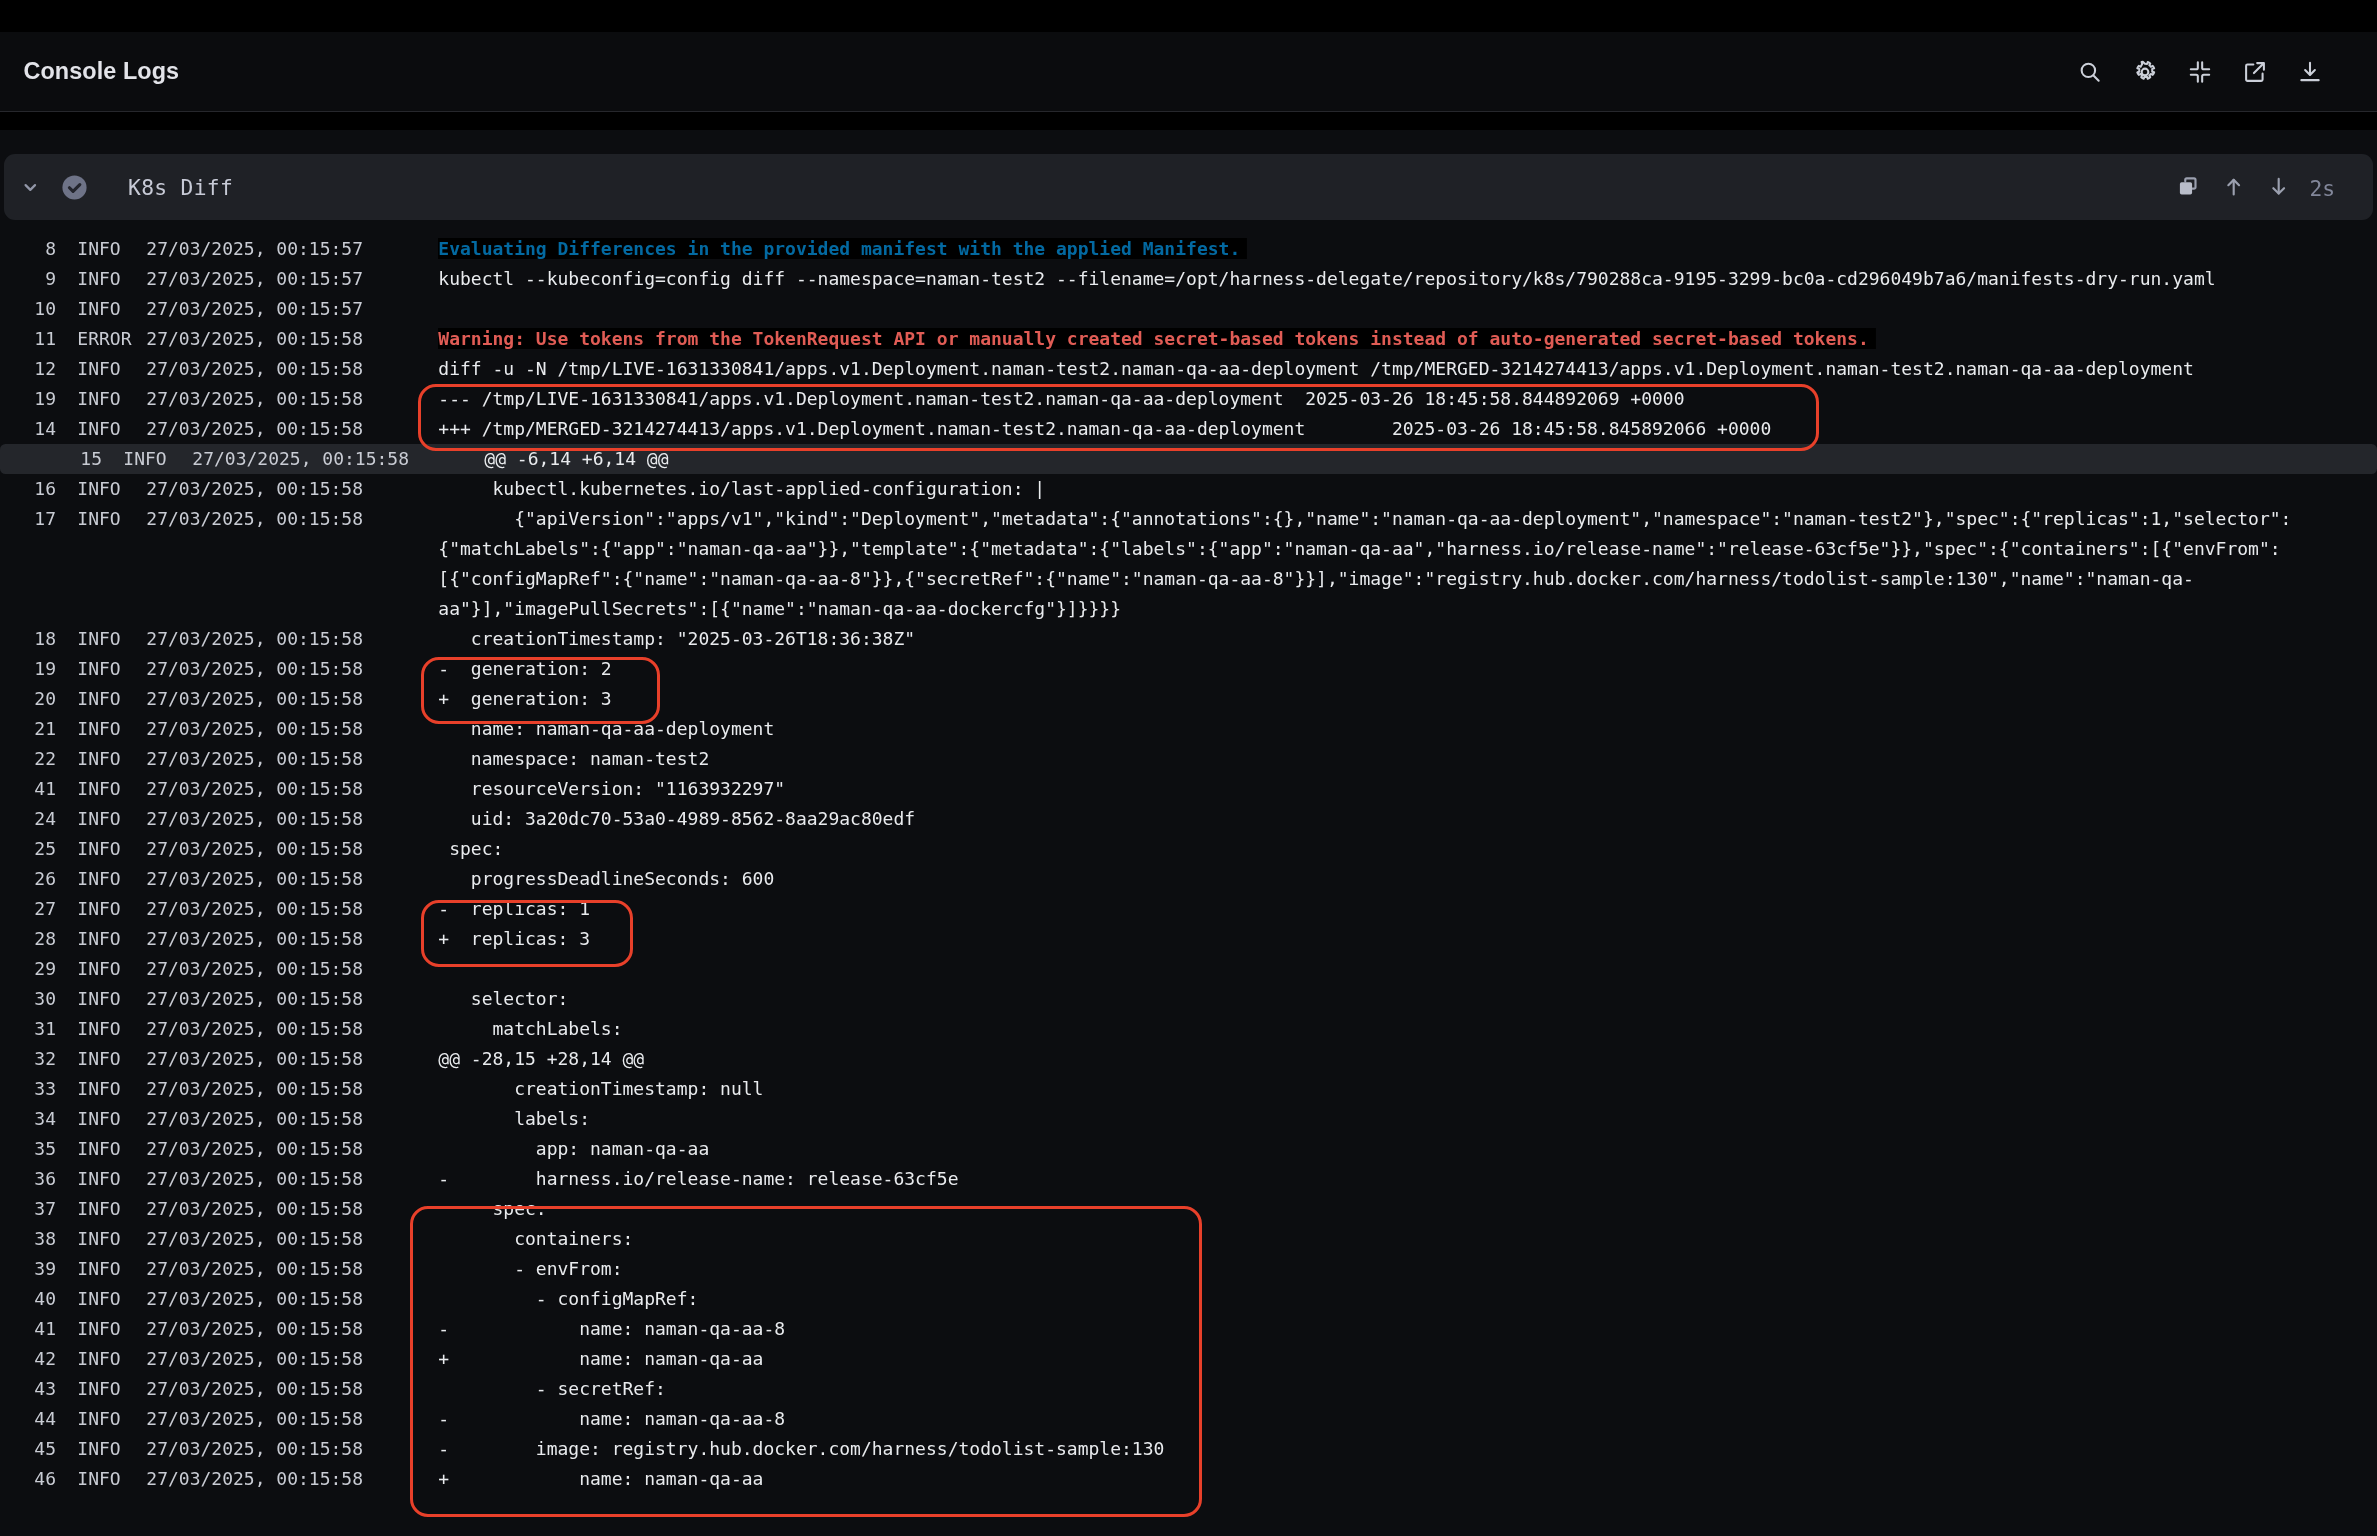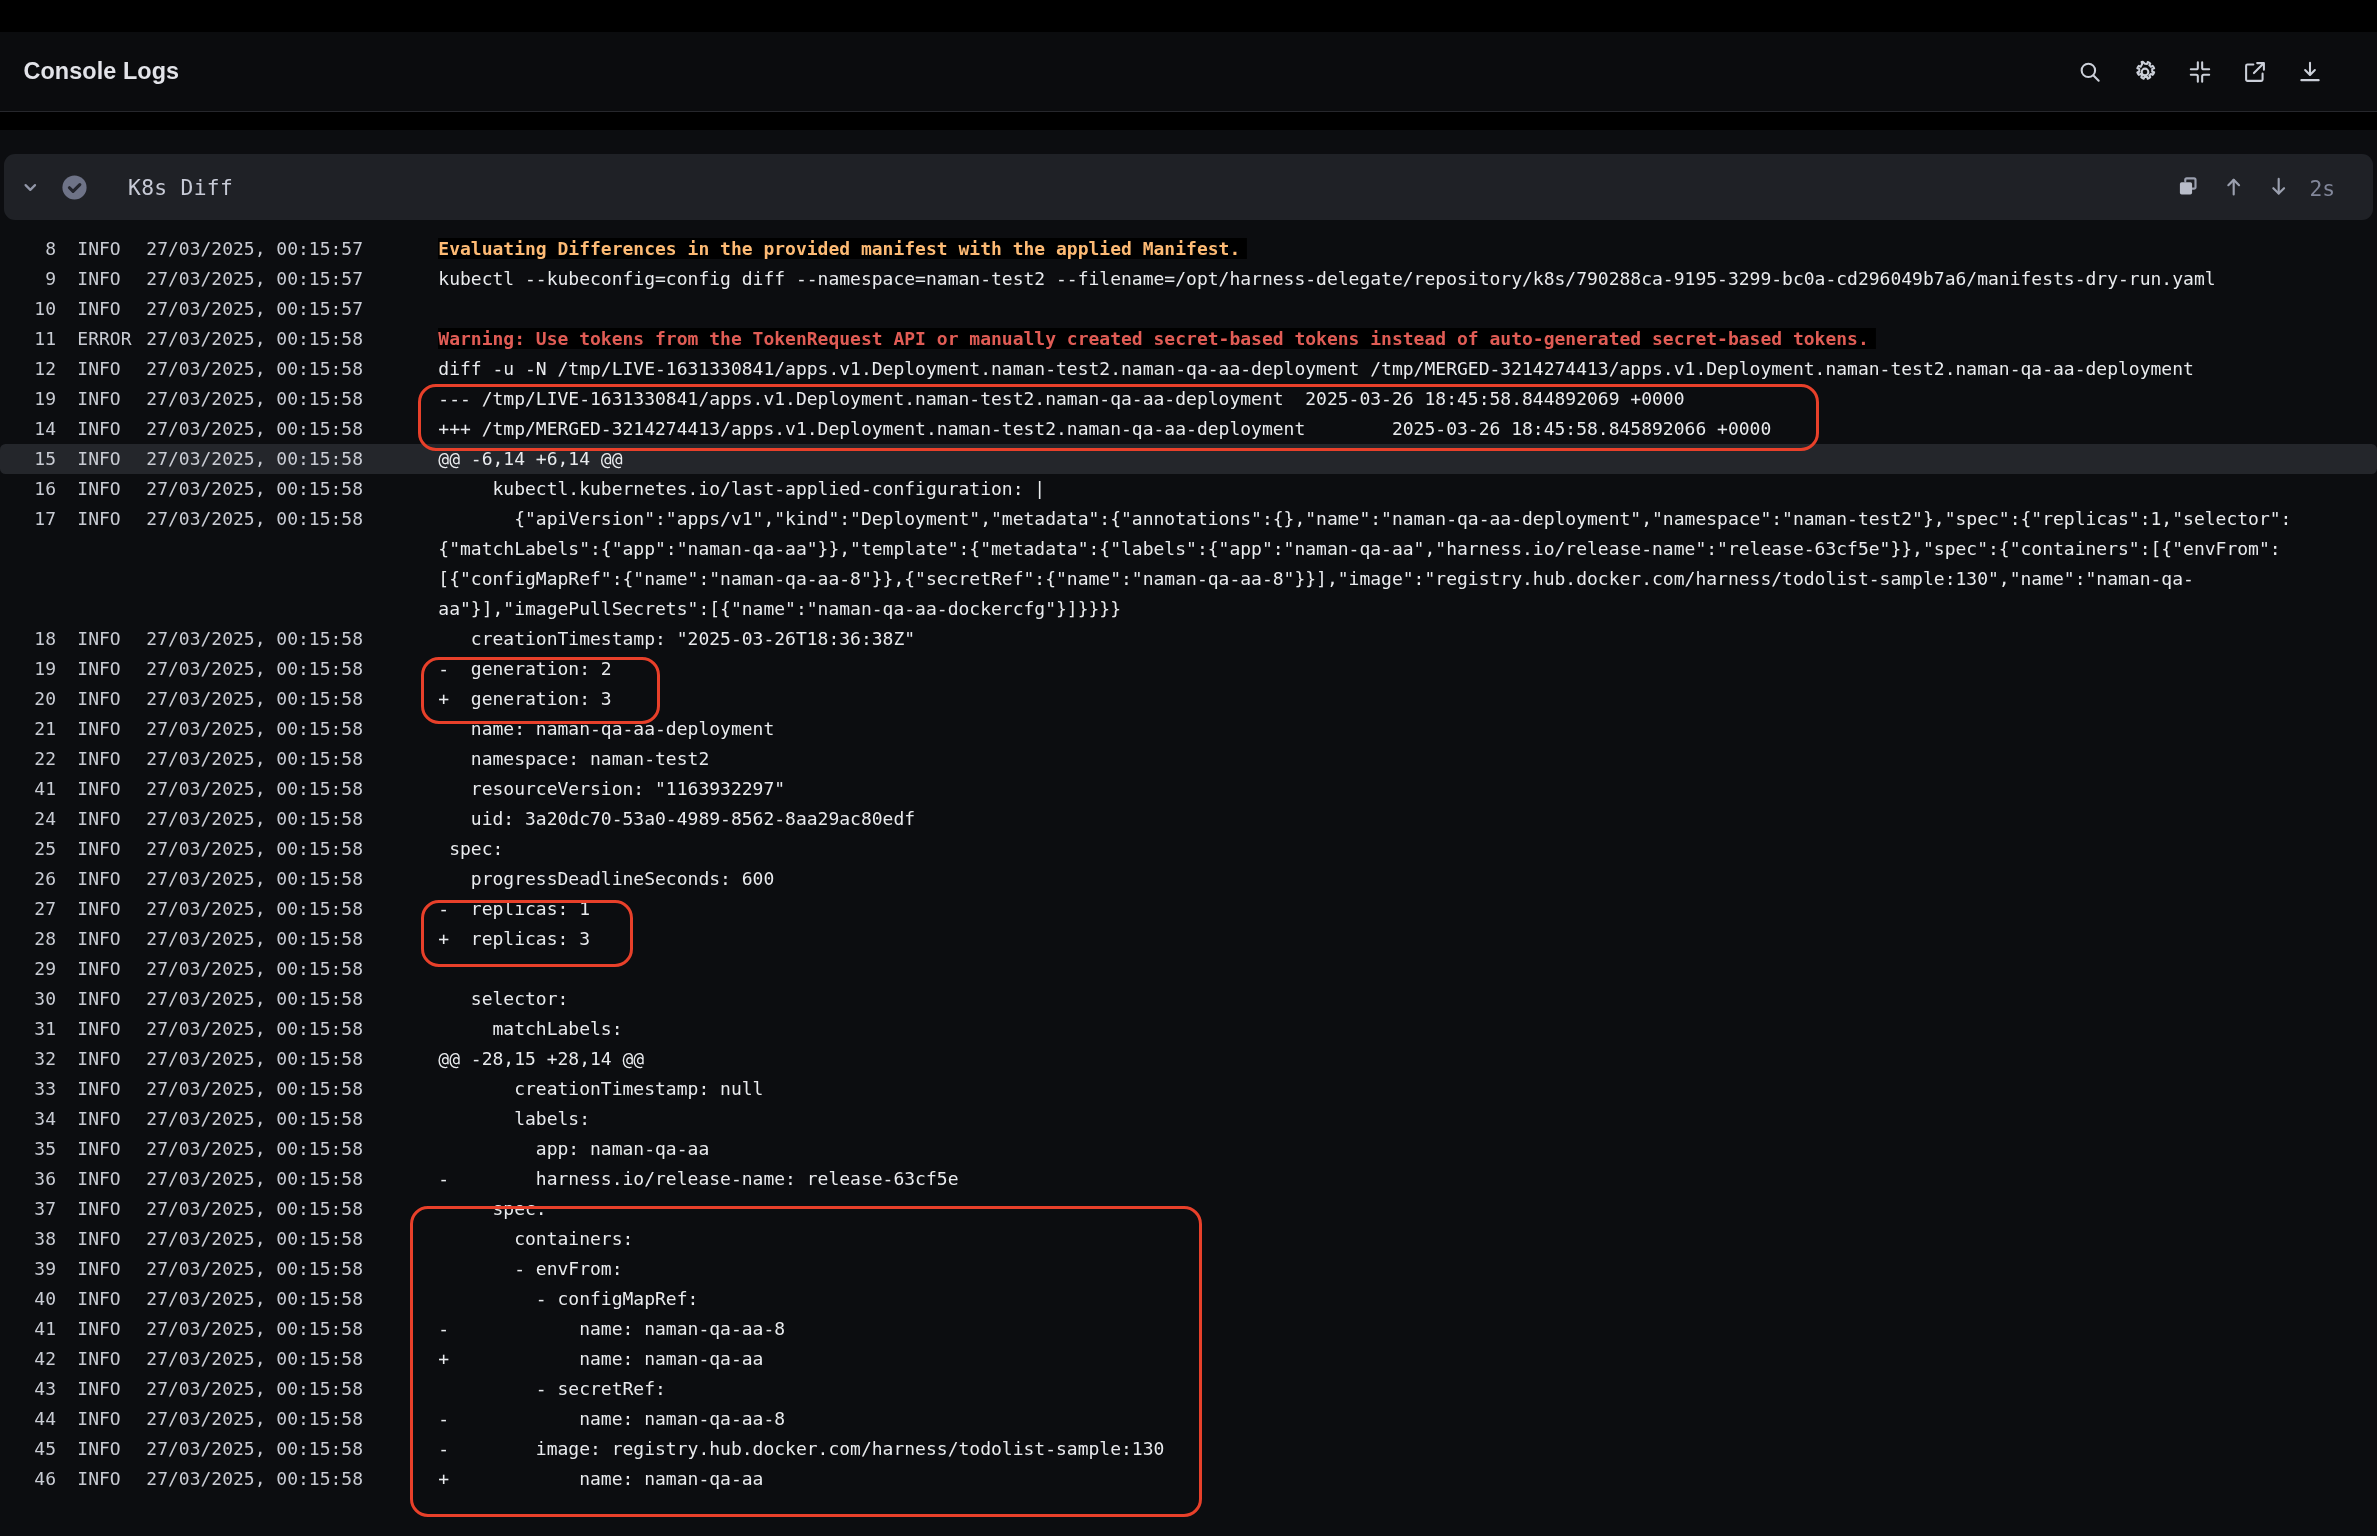--- a/index.html
+++ b/index.html
@@ -46,26 +46,26 @@
   .sicon + .sicon { margin-left:18px; }
   .sicon svg { width:23.4px; height:23.4px; stroke:#9ba0af; stroke-width:2.2; fill:none; stroke-linecap:round; stroke-linejoin:round; }
   .duration { margin-left:16.5px; font-family:"DejaVu Sans Mono", monospace; font-size:21.3px; color:#82879a; }
 
   
   .rows { position:absolute; left:0; top:234px; width:2377px; }
   .log-row {
     display:flex; height:30px; line-height:30px; white-space:pre;
     font-family:"DejaVu Sans Mono", monospace; font-size:18px;
   }
-  .log-row.selected { background:#24262b; border-radius:5.5px; }
+  .log-row.selected { background:#24262b; border-radius:5.5px;padding-left:46px; }
   .col-num  { width:56px;  text-align:right; color:#c9ccd4; flex:none; }
   .col-lvl  { width:69px; margin-left:21.3px; color:#c9ccd4; flex:none; }
   .col-time { width:292px; color:#c9ccd4; flex:none; }
   .col-msg  { flex:1; color:#e9ebee; overflow:hidden; }
-  .log-row.emph .chip { font-weight:bold; color:#fdba74; background:#000; box-shadow:-6.9px 0 0 #000, 6.9px 0 0 #000; }
+  .log-row.emph .chip { font-weight:bold; color:#0369a1; background:#000; box-shadow:-6.9px 0 0 #000, 6.9px 0 0 #000; }
   .log-row.warning .chip { font-weight:bold; color:#e05c55; background:#000; box-shadow:-6.9px 0 0 #000, 6.9px 0 0 #000; }
 
   
   .anno-box {
     position:absolute; border:3.4px solid #e8402a; border-radius:18px;
     background:transparent; pointer-events:none;
   }
 </style>
 </head>
 <body>

